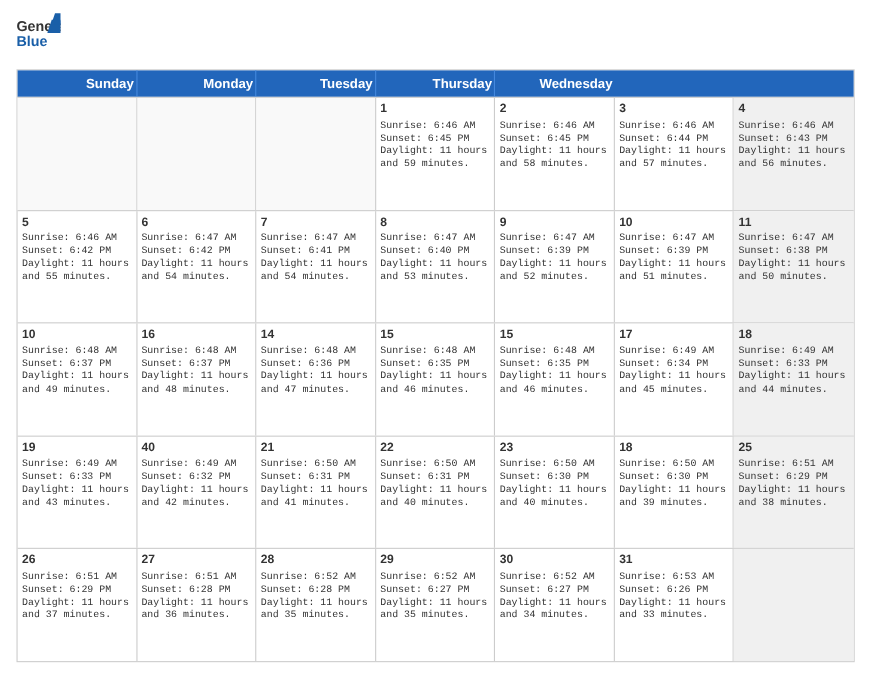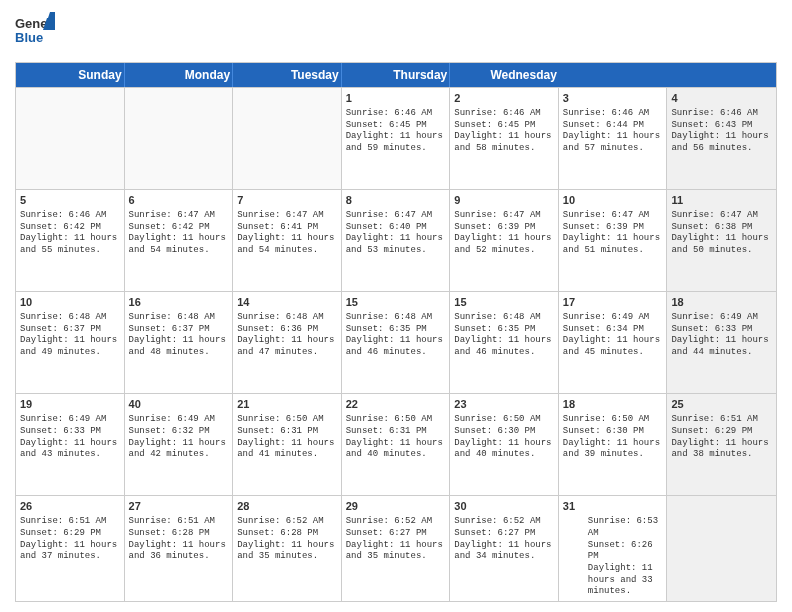--- a/index.html
+++ b/index.html
@@ -314,21 +314,21 @@
 Daylight: 11 hours and 35 minutes.</div>
           </div>
           <div class="cal-cell">
             <span class="day-num">30</span>
             <div class="cell-text" style="white-space: pre-line;">Sunrise: 6:52 AM
 Sunset: 6:27 PM
 Daylight: 11 hours and 34 minutes.</div>
           </div>
           <div class="cal-cell">
             <span class="day-num">31</span>
-            <div class="cell-text" style="white-space: pre-line; margin-left: 25px;">Sunrise: 6:53 AM
+            <div class="cell-text" style="white-space: pre-line;">Sunrise: 6:53 AM
 Sunset: 6:26 PM
 Daylight: 11 hours and 33 minutes.</div>
           </div>
           <div class="cal-cell empty shaded"></div>
         </div>
       </div>
   </div>
 </div>
 
 </body></html>

